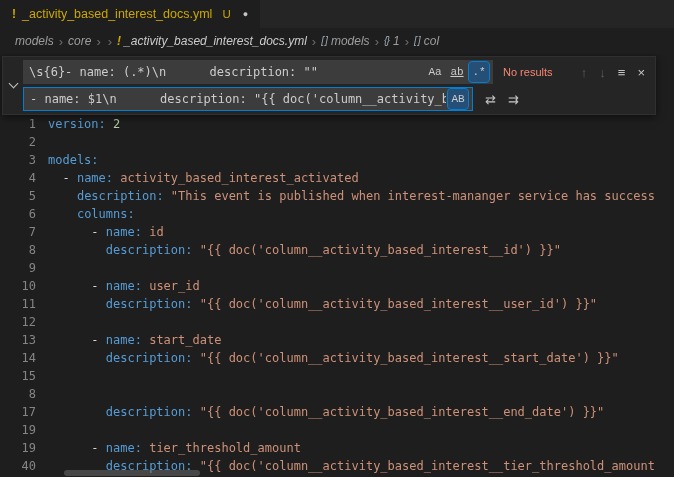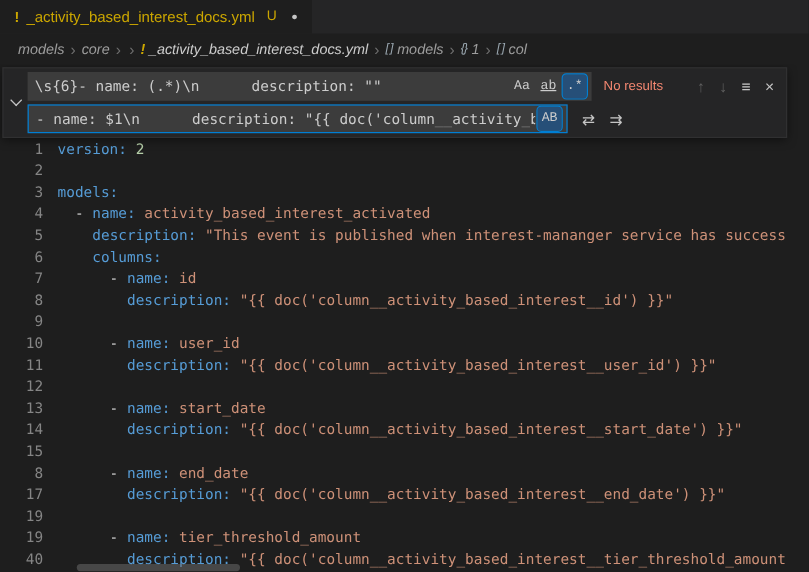--- a/index.html
+++ b/index.html
@@ -158,21 +158,21 @@
         <div class="line"><span class="ln">6</span><span class="lc"><span class="tok-p">    </span><span class="tok-k">columns:</span></span></div>
         <div class="line"><span class="ln">7</span><span class="lc"><span class="tok-p">      - </span><span class="tok-k">name:</span><span class="tok-p"> </span><span class="tok-s">id</span></span></div>
         <div class="line"><span class="ln">8</span><span class="lc"><span class="tok-p">        </span><span class="tok-k">description:</span><span class="tok-p"> </span><span class="tok-s">"{{ doc('column__activity_based_interest__id') }}"</span></span></div>
         <div class="line"><span class="ln">9</span><span class="lc"></span></div>
         <div class="line"><span class="ln">10</span><span class="lc"><span class="tok-p">      - </span><span class="tok-k">name:</span><span class="tok-p"> </span><span class="tok-s">user_id</span></span></div>
         <div class="line"><span class="ln">11</span><span class="lc"><span class="tok-p">        </span><span class="tok-k">description:</span><span class="tok-p"> </span><span class="tok-s">"{{ doc('column__activity_based_interest__user_id') }}"</span></span></div>
         <div class="line"><span class="ln">12</span><span class="lc"></span></div>
         <div class="line"><span class="ln">13</span><span class="lc"><span class="tok-p">      - </span><span class="tok-k">name:</span><span class="tok-p"> </span><span class="tok-s">start_date</span></span></div>
         <div class="line"><span class="ln">14</span><span class="lc"><span class="tok-p">        </span><span class="tok-k">description:</span><span class="tok-p"> </span><span class="tok-s">"{{ doc('column__activity_based_interest__start_date') }}"</span></span></div>
         <div class="line"><span class="ln">15</span><span class="lc"></span></div>
-        <div class="line"><span class="ln">8</span><span class="lc"><span class="tok-p">      - </span><span class="tok-k">name:</span><span class="tok-p"> </span><span class="tok-s">end_date</span></span></div>
+        <div class="line"><span class="ln">8</span></div>
         <div class="line"><span class="ln">17</span><span class="lc"><span class="tok-p">        </span><span class="tok-k">description:</span><span class="tok-p"> </span><span class="tok-s">"{{ doc('column__activity_based_interest__end_date') }}"</span></span></div>
         <div class="line"><span class="ln">19</span><span class="lc"></span></div>
         <div class="line"><span class="ln">19</span><span class="lc"><span class="tok-p">      - </span><span class="tok-k">name:</span><span class="tok-p"> </span><span class="tok-s">tier_threshold_amount</span></span></div>
         <div class="line"><span class="ln">40</span><span class="lc"><span class="tok-p">        </span><span class="tok-k">description:</span><span class="tok-p"> </span><span class="tok-s">"{{ doc('column__activity_based_interest__tier_threshold_amount</span></span></div>
       </div>
 
     <div class="hscrollbar"></div>
   </div>
 
 </div>

